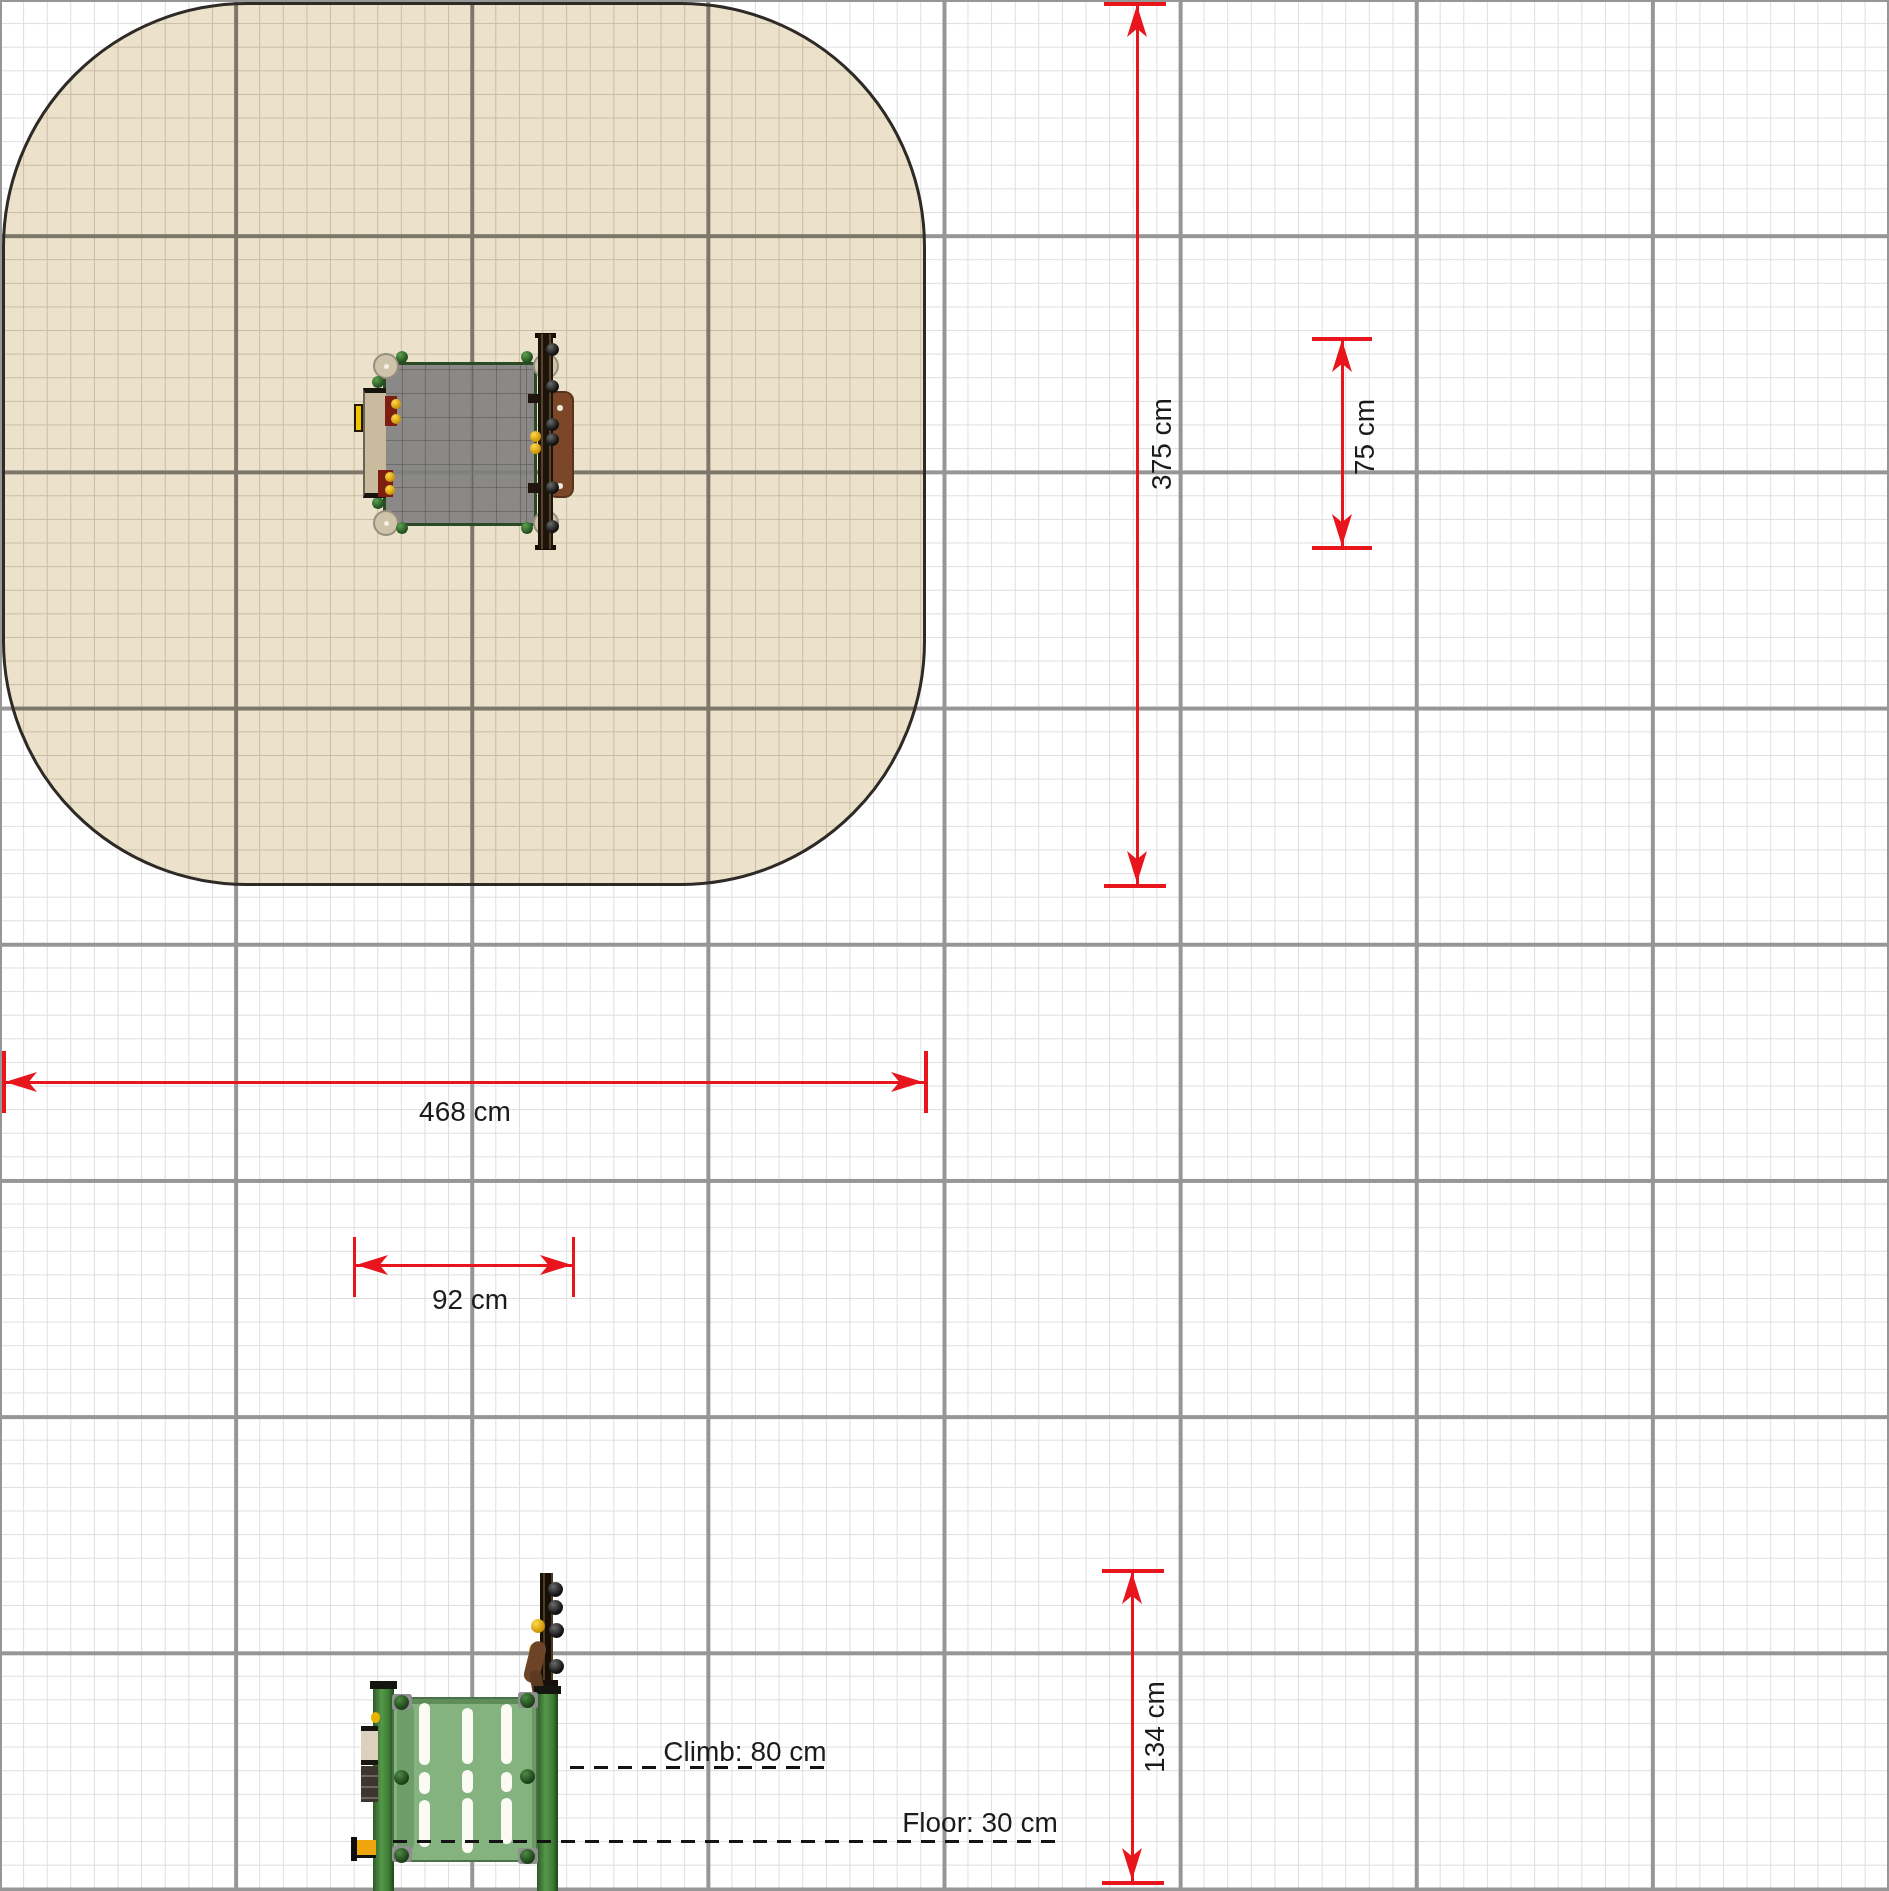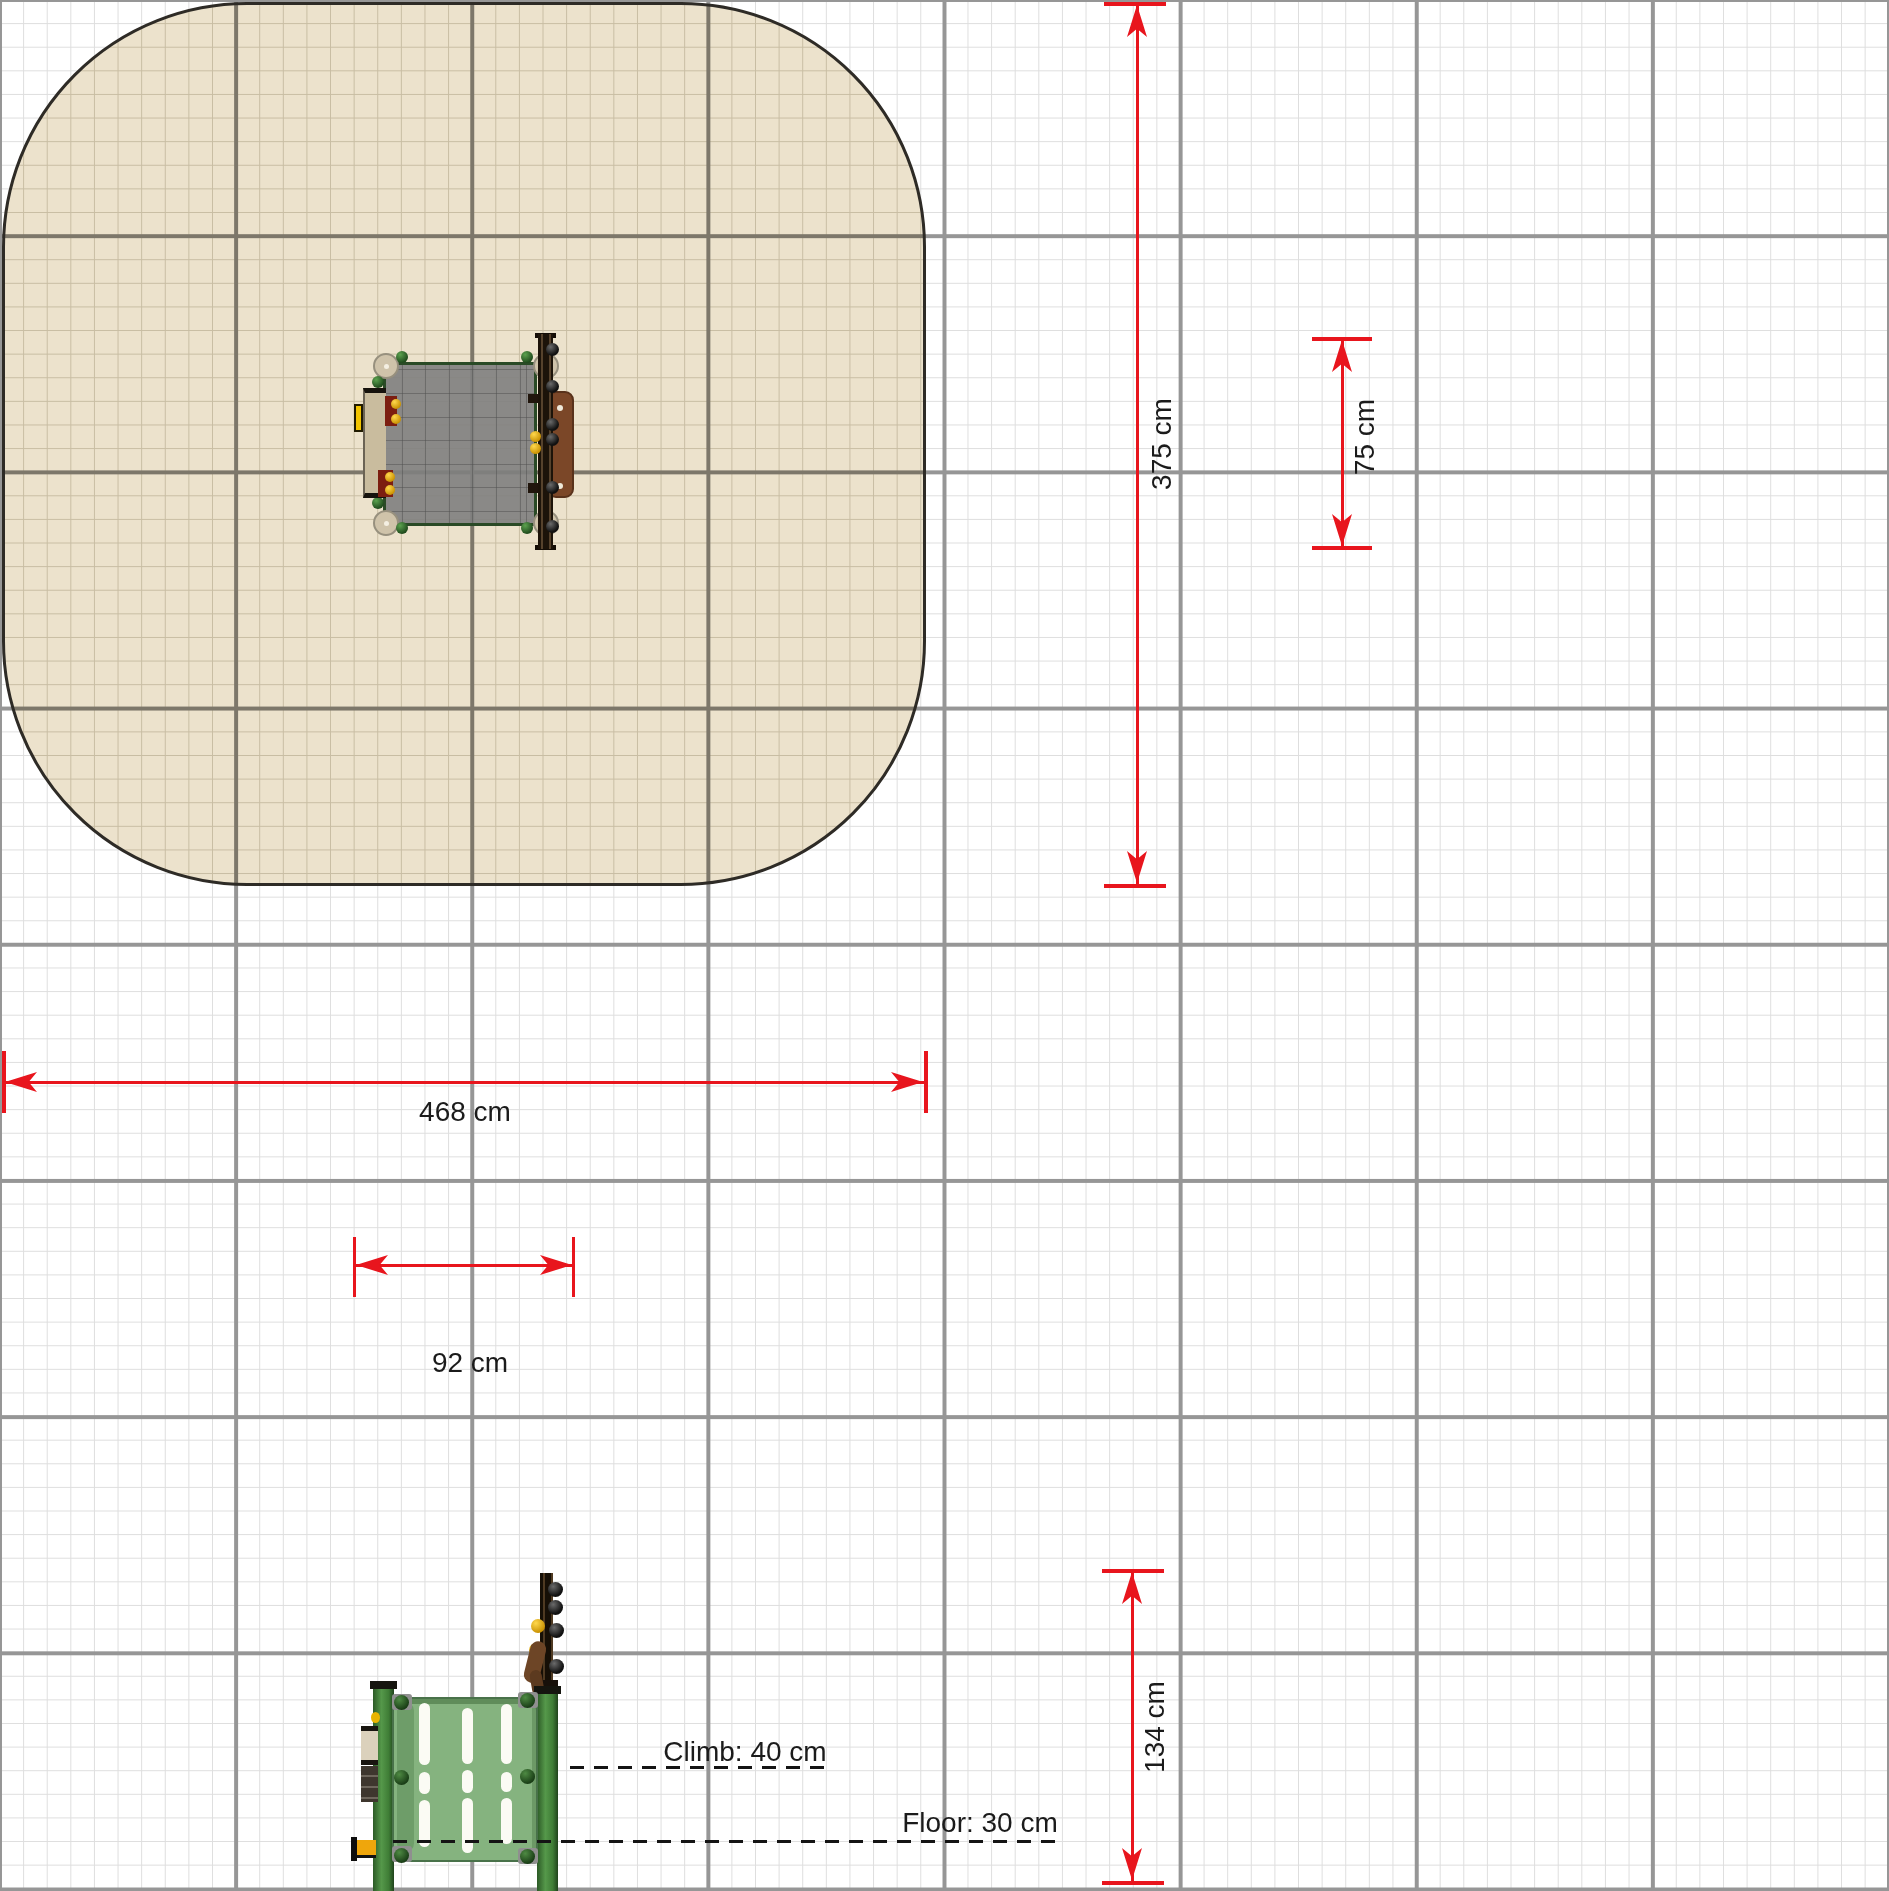--- a/index.html
+++ b/index.html
@@ -166,21 +166,21 @@
                 border-top:5px solid #191510;border-bottom:5px solid #191510;"></div>
     <div class="abs" style="left:361px;top:1766px;width:17px;height:36px;
                 background:repeating-linear-gradient(180deg,#3e362e 0 9px,#6e665c 9px 11px);"></div>
     <div class="abs" style="left:356px;top:1840px;width:20px;height:18px;background:#efa60c;border-bottom:3px solid #111;box-sizing:border-box;"></div>
     <div class="abs" style="left:351px;top:1837px;width:6px;height:24px;background:#0d0d0d;"></div>
   </div>
 
   <div class="grp">
     <div class="abs dash" style="left:570px;top:1766px;width:264px;"></div>
     <div class="abs dash" style="left:393px;top:1840px;width:665px;"></div>
-    <div class="abs dlabel ctr" style="left:745px;top:1752px;">Climb: 40 cm</div>
+    <div class="abs dlabel ctr" style="left:745px;top:1752px;">Climb: 80 cm</div>
     <div class="abs dlabel ctr" style="left:980px;top:1823px;">Floor: 30 cm</div>
   </div>
 
   <div class="grp">
     <div class="abs red dline-v" style="left:1135.5px;top:4px;height:880px;"></div>
     <div class="abs red tick-h" style="left:1104px;top:2px;"></div>
     <div class="abs red tick-h" style="left:1104px;top:884px;"></div>
     <div class="abs arr-u" style="left:1127px;top:5px;"></div>
     <div class="abs arr-d" style="left:1127px;top:851px;"></div>
     <div class="abs dlabel rot" style="left:1162px;top:444px;">375 cm</div>
@@ -203,21 +203,21 @@
     <div class="abs arr-r" style="left:891px;top:1072px;"></div>
     <div class="abs dlabel ctr" style="left:465px;top:1112px;">468 cm</div>
   </div>
 
   <div class="grp">
     <div class="abs red dline-h" style="left:355px;top:1263.5px;width:218px;"></div>
     <div class="abs red tick-v" style="left:353px;top:1237px;width:3px;height:60px;"></div>
     <div class="abs red tick-v" style="left:572px;top:1237px;width:3px;height:60px;"></div>
     <div class="abs arr-l" style="left:356px;top:1255px;"></div>
     <div class="abs arr-r" style="left:540px;top:1255px;"></div>
-    <div class="abs dlabel ctr" style="left:470px;top:1363px;text-align:center;">92 cm</div>
+    <div class="abs dlabel ctr" style="left:470px;top:1300px;text-align:center;">92 cm</div>
   </div>
 
   <div class="grp">
     <div class="abs red dline-v" style="left:1130.5px;top:1571px;height:310px;"></div>
     <div class="abs red tick-h" style="left:1102px;top:1569px;"></div>
     <div class="abs red tick-h" style="left:1102px;top:1881px;"></div>
     <div class="abs arr-u" style="left:1122px;top:1572px;"></div>
     <div class="abs arr-d" style="left:1122px;top:1848px;"></div>
     <div class="abs dlabel rot" style="left:1155px;top:1727px;">134 cm</div>
   </div>

